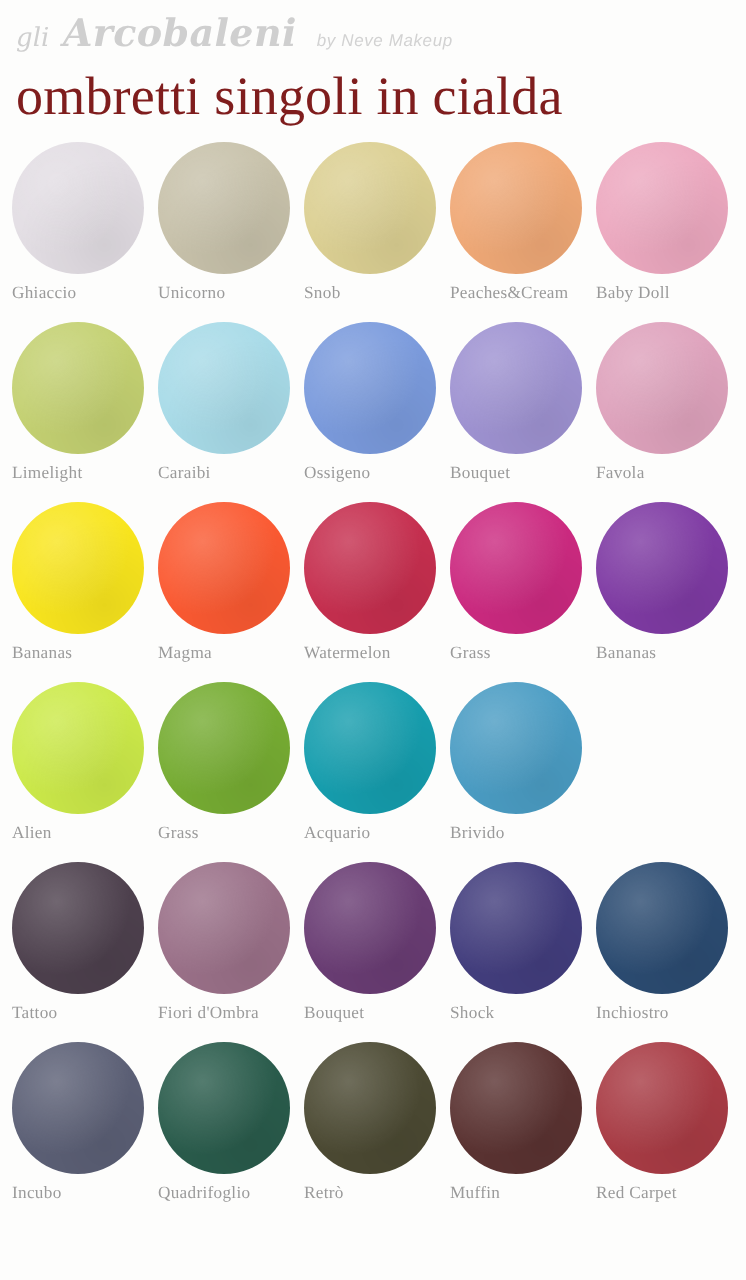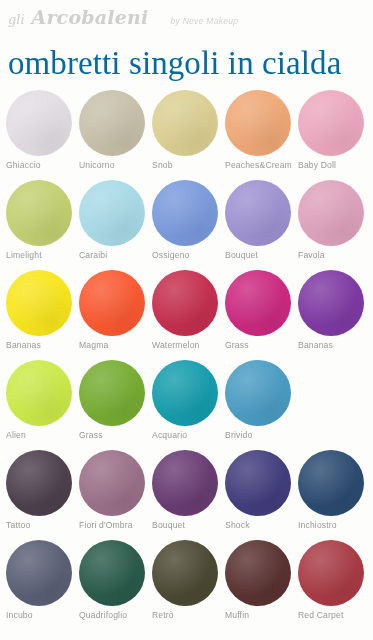--- a/index.html
+++ b/index.html
@@ -22,21 +22,21 @@
     box-sizing: border-box;
   }
 
   
   .header {
     padding: 6px 0 0 8px;
   }
   .brand-line {
     display: flex;
     align-items: baseline;
-    gap: 22px;
+    gap: 10px;
     height: 26px;
     text-align: center;
   }
   .brand-script {
     font-family: "DejaVu Serif", serif;
     font-style: italic;
     font-weight: bold;
     font-size: 19px;
     color: #cfcfcf;
     letter-spacing: 0.2px;
@@ -50,25 +50,25 @@
   .brand-by {
     font-family: "Liberation Sans", sans-serif;
     font-size: 8.5px;
     color: #d2d2d2;
     letter-spacing: 0.3px;
     white-space: nowrap;
     font-style: italic;
   }
   .page-title {
     font-family: "Liberation Serif", serif;
-    font-size: 33px;
-    color: #0369a1;
+    font-size: 27px;
+    color: #7f1d1d;
     letter-spacing: 0.1px;
     line-height: 1.15;
-    margin-top: 13px;
+    margin-top: 1px;
     white-space: nowrap;
   }
 
   
   .grid {
     margin-top: 7px;
     padding-left: 4px;
   }
   .row {
     display: flex;
@@ -91,21 +91,21 @@
     content: "";
     position: absolute;
     inset: 0;
     border-radius: 50%;
     background:
       radial-gradient(circle at 34% 30%, rgba(255,255,255,0.20), rgba(255,255,255,0) 58%),
       radial-gradient(circle at 70% 78%, rgba(0,0,0,0.07), rgba(0,0,0,0) 62%);
     pointer-events: none;
   }
   .label {
-    font-family: Liberation Sans, sans-serif;
+    font-family: Liberation Serif, serif;
     font-size: 8.6px;
     color: #9a9a9a;
     letter-spacing: 0.15px;
     margin-top: 4px;
     margin-left: 2px;
     white-space: nowrap;
   }
 </style>
 </head>
 <body style="background: rgb(253, 253, 252);">

